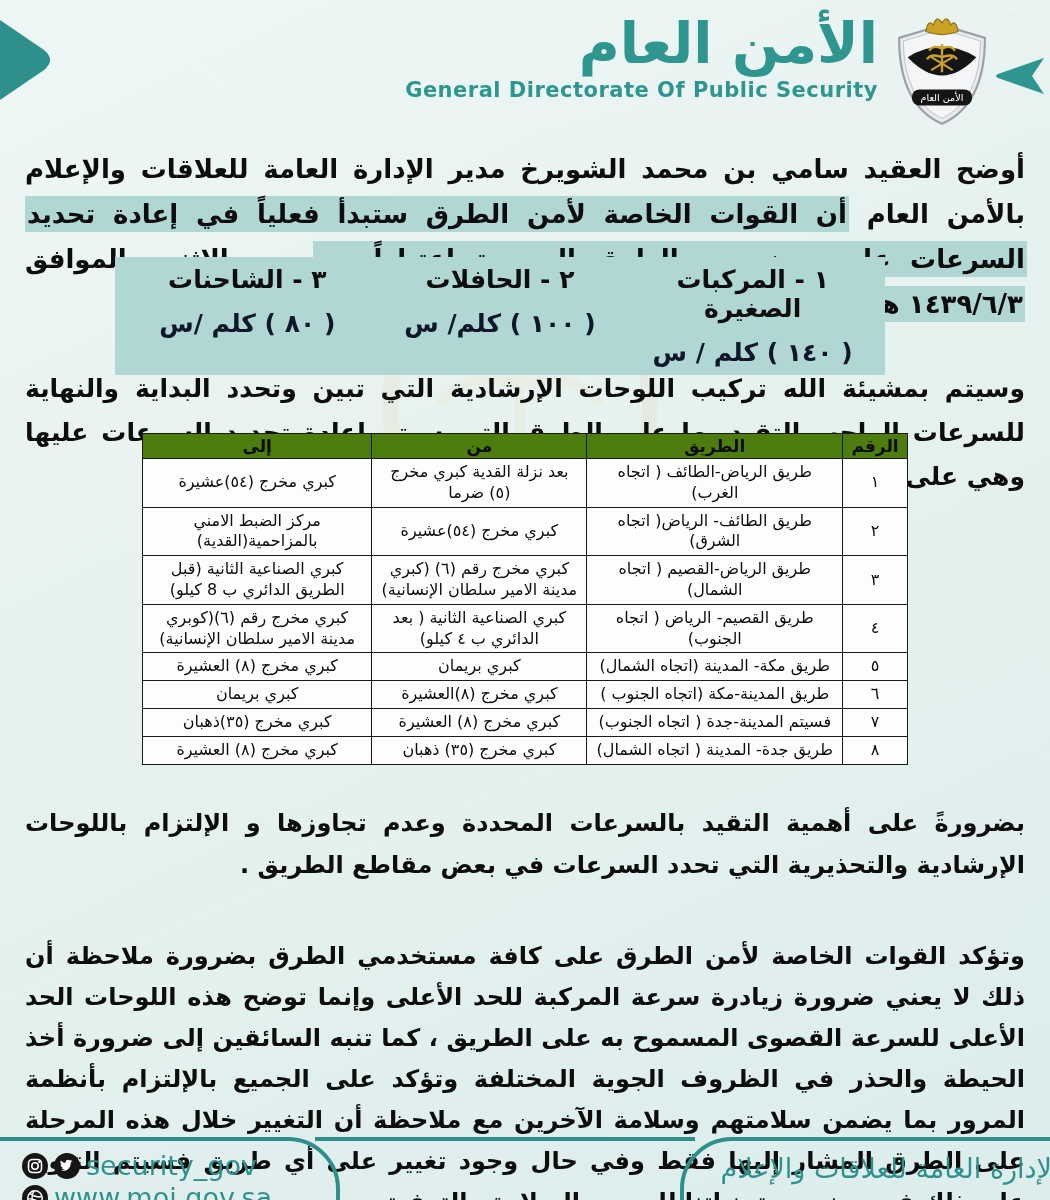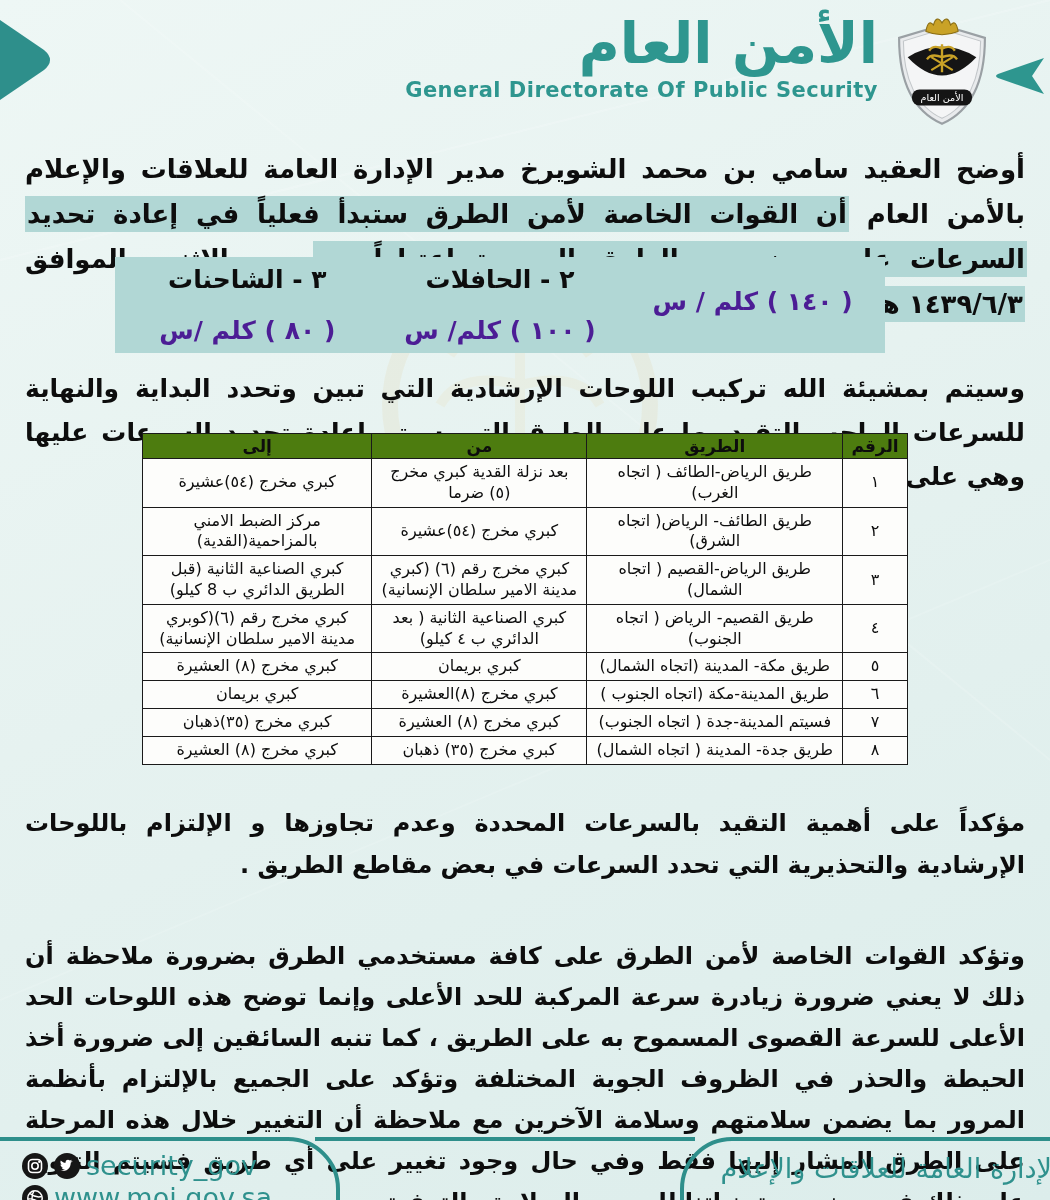--- a/index.html
+++ b/index.html
@@ -27,21 +27,21 @@
   .p-2{top:342px;font-size:25px;line-height:44px;}
   .p-3{top:778px;font-size:24px;line-height:42px;}
   .p-4{top:912px;font-size:24px;line-height:41px;}
   
   .speeds{
     position:absolute;top:257px;left:115px;width:770px;background:#b1d7d5;
     display:flex;flex-direction:row;direction:rtl;padding:8px 6px;box-sizing:border-box;
   }
   .speed-col{flex:1;text-align:center;direction:rtl;}
   .speed-col .lbl{font-size:25px;font-weight:bold;color:#0d0d0d;}
-  .speed-col .val{font-size:25px;font-weight:bold;color:#4c1d95;margin-top:22px;}
+  .speed-col .val{font-size:25px;font-weight:bold;color:#0f172a;margin-top:15px;}
   
   .roads-table{
     position:absolute;top:433px;left:142px;width:766px;direction:rtl;
     border-collapse:collapse;background:#fdfdfb;
   }
   .roads-table th{
     background:#4d7c0f;color:#0d0d0d;font-size:17px;font-weight:bold;
     border:1.5px solid #1a1a1a;padding:2px 4px;
   }
   .roads-table td{
@@ -108,20 +108,21 @@
   </svg>
 
   <svg class="send-arrow" width="48" height="40" viewBox="0 0 48 40">
     <path d="M48 2 L2 18 Q-2 20 2 22 L48 38 L36 20 Z" fill="#2e968f"></path>
   </svg>
 
   <p class="para p-intro"><span>أوضح العقيد سامي بن محمد الشويرخ مدير الإدارة العامة للعلاقات والإعلام بالأمن العام </span><mark>أن القوات الخاصة لأمن الطرق ستبدأ فعلياً في إعادة تحديد السرعات على بعض من الطرق السريعة إعتباراً من</mark><span> يوم الإثنين الموافق  </span><mark>١٤٣٩/٦/٣ هـ ،</mark><span> لتكون وفق الآتي:-</span></p>
 
   <div class="speeds">
     <div class="speed-col">
+      <div class="lbl">١ - المركبات الصغيرة</div>
       <div class="val">( ١٤٠ ) كلم / س</div>
     </div>
     <div class="speed-col">
       <div class="lbl">٢ - الحافلات</div>
       <div class="val">( ١٠٠ ) كلم/ س</div>
     </div>
     <div class="speed-col">
       <div class="lbl">٣ - الشاحنات</div>
       <div class="val">( ٨٠ ) كلم /س</div>
     </div>
@@ -189,21 +190,21 @@
       </tr>
       <tr>
         <td>٨</td>
         <td>طريق جدة- المدينة ( اتجاه الشمال)</td>
         <td>كبري مخرج (٣٥) ذهبان</td>
         <td>كبري مخرج (٨) العشيرة</td>
       </tr>
     </tbody>
   </table>
 
-  <p class="para p-3">مؤكداً على أهمية التقيد بالسرعات المحددة وعدم تجاوزها و الإلتزام باللوحات الإرشادية والتحذيرية التي تحدد السرعات في بعض  مقاطع الطريق .</p>
+  <p class="para p-3">بضرورةً على أهمية التقيد بالسرعات المحددة وعدم تجاوزها و الإلتزام باللوحات الإرشادية والتحذيرية التي تحدد السرعات في بعض  مقاطع الطريق .</p>
   <p class="para p-4">وتؤكد القوات الخاصة لأمن الطرق على كافة مستخدمي الطرق بضرورة ملاحظة أن ذلك لا يعني ضرورة زيادرة سرعة المركبة للحد الأعلى وإنما توضح هذه اللوحات الحد الأعلى للسرعة القصوى المسموح به على الطريق ، كما تنبه السائقين  إلى ضرورة أخذ الحيطة والحذر في الظروف الجوية المختلفة وتؤكد على الجميع بالإلتزام بأنظمة المرور بما يضمن سلامتهم وسلامة الآخرين مع ملاحظة أن التغيير خلال هذه المرحلة على الطرق المشار إليها فقط وفي حال وجود تغيير على أي طريق  فسيتم التنويه على ذلك في حينه مع تمنياتنا للجميع بالسلامة والتوفيق.</p>
 
   <div class="footer-line"></div>
 
   <div class="footer-pill-left">
     <div class="social-row">
       <svg class="sicon" viewBox="0 0 26 26">
         <circle cx="13" cy="13" r="13" fill="#161616"></circle>
         <rect x="6.5" y="6.5" width="13" height="13" rx="4" fill="none" stroke="#ffffff" stroke-width="1.6"></rect>
         <circle cx="13" cy="13" r="3.2" fill="none" stroke="#ffffff" stroke-width="1.6"></circle>

